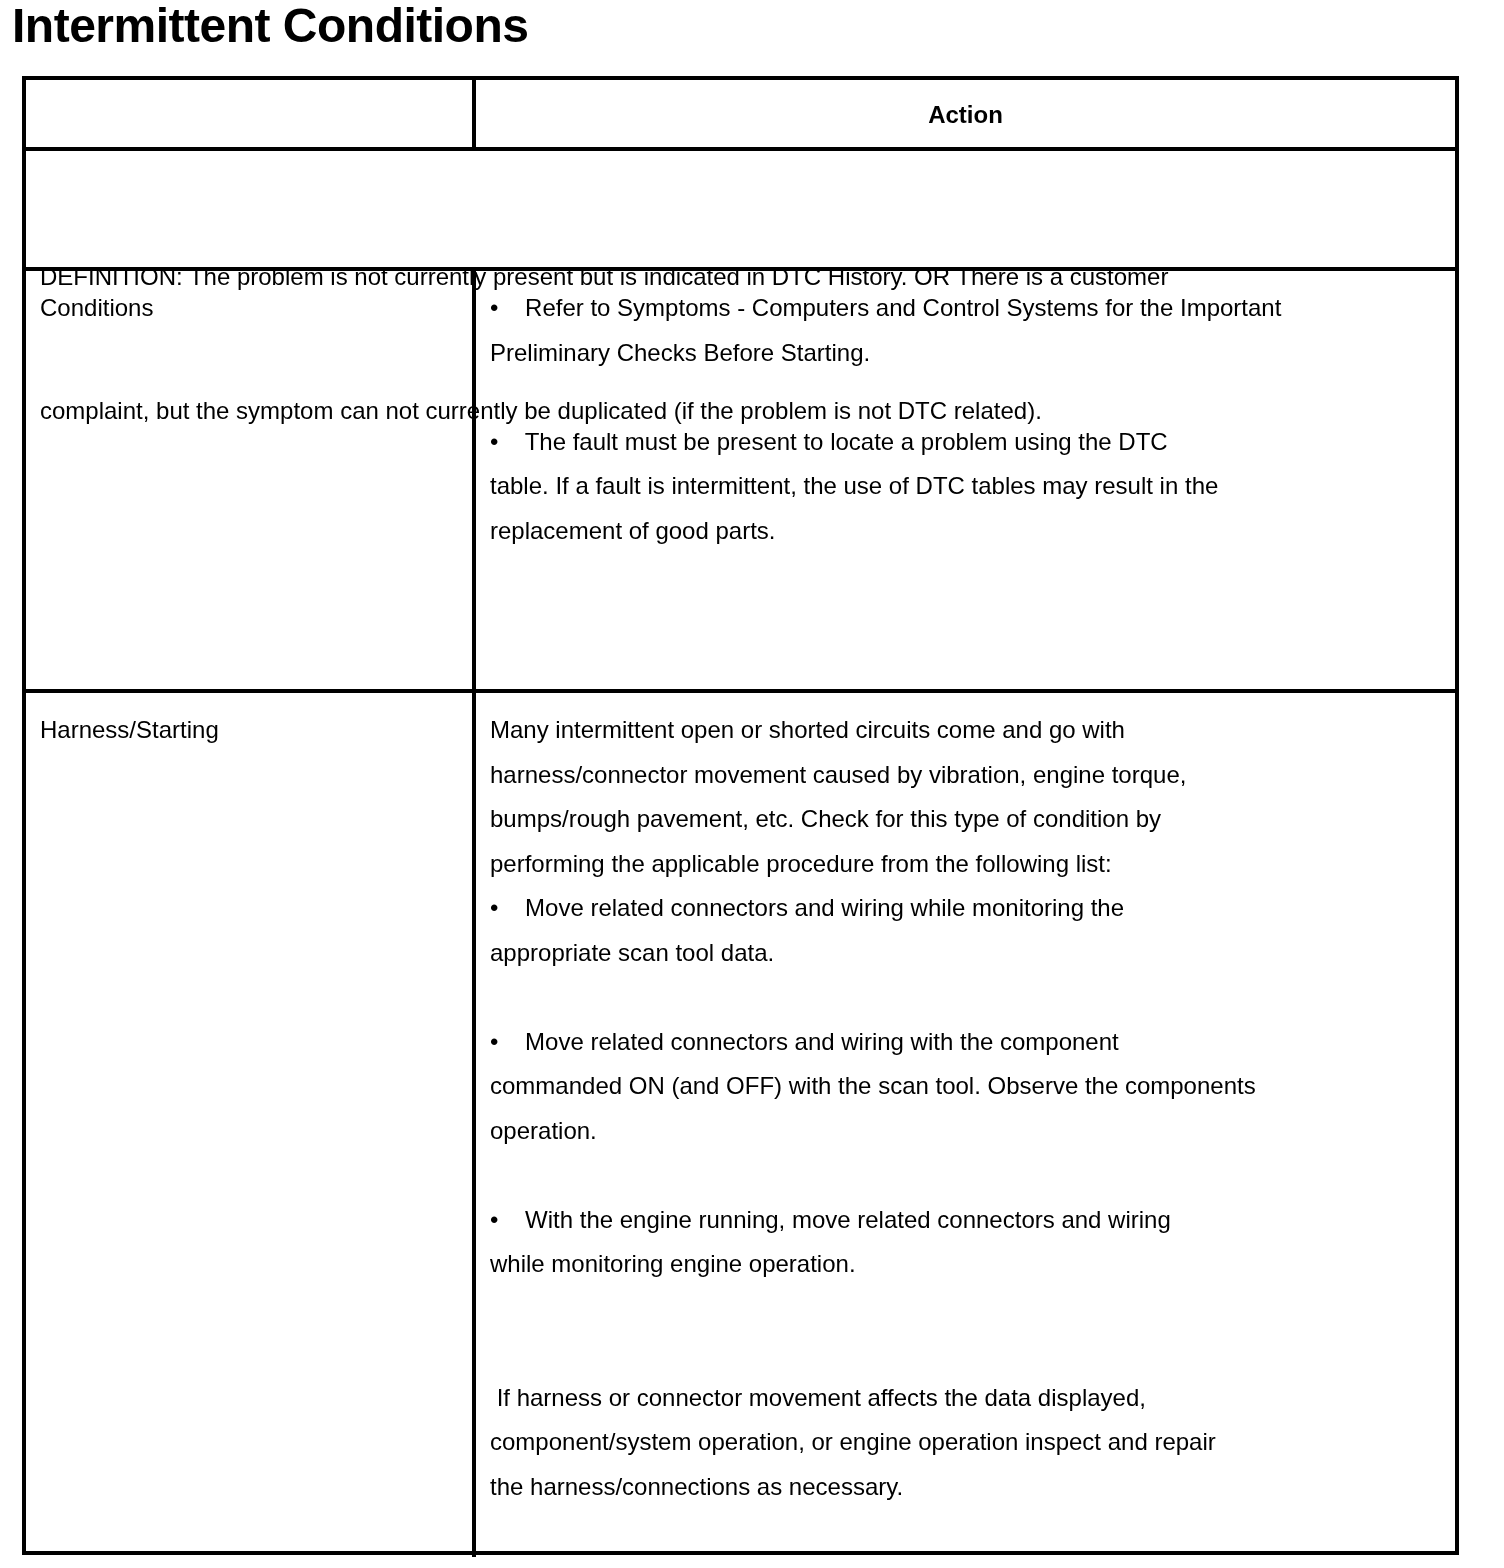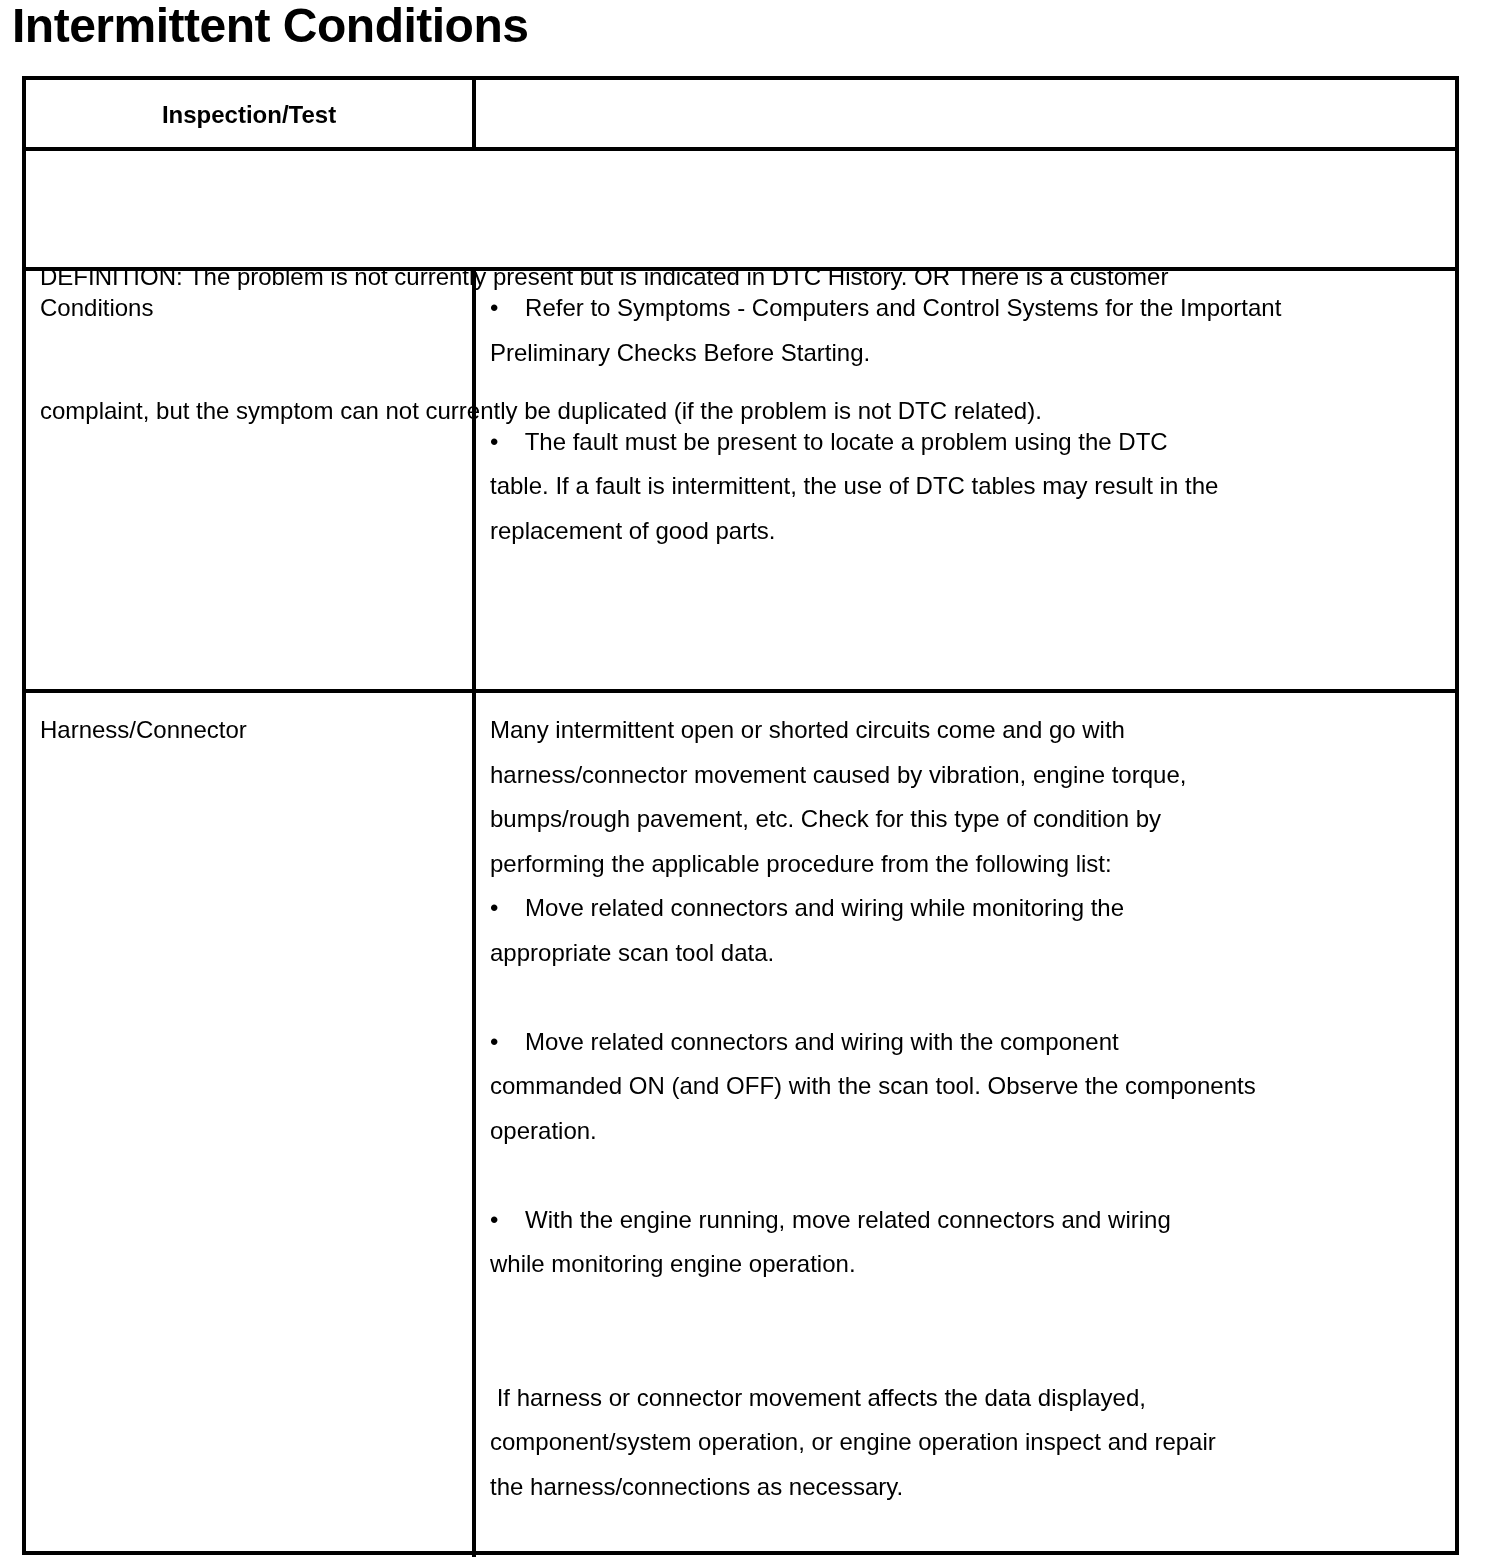--- a/index.html
+++ b/index.html
@@ -15,30 +15,30 @@
          justify-content:center; font-weight:bold; font-size:24px; }
   .txt { position:absolute; font-size:24px; line-height:44.5px; white-space:pre; }
 </style>
 </head>
 <body>
 
 <div class="title">Intermittent Conditions</div>
 
 <div class="tbl">
 
-  <div class="hdr" style="left:0;width:446px;">Inspection/Test</div>
+  <div class="hdr" style="left:450px;right:0;">Action</div>
   <div class="vline" style="top:0;height:70px;"></div>
   <div class="hline" style="top:67px;"></div>
 
   <div class="txt" style="left:14px;top:86px;">
     <div>DEFINITION: The problem is not currently present but is indicated in DTC History. OR There is a customer</div>
     <div>complaint, but the symptom can not currently be duplicated (if the problem is not DTC related).</div>
   </div>
   <div class="hline" style="top:187px;"></div>
 
   <div class="vline" style="top:187px;height:1290px;"></div>
   <div class="txt" style="left:14px;top:206px;">Conditions</div>
   <div class="txt" id="prelim-actions" style="left:464px;top:206px;"><div style="min-height: 44.5px;">•    Refer to Symptoms - Computers and Control Systems for the Important</div><div style="min-height: 44.5px;">Preliminary Checks Before Starting.</div><div style="min-height: 44.5px;"></div><div style="min-height: 44.5px;">•    The fault must be present to locate a problem using the DTC</div><div style="min-height: 44.5px;">table. If a fault is intermittent, the use of DTC tables may result in the</div><div style="min-height: 44.5px;">replacement of good parts.</div></div>
   <div class="hline" style="top:609px;"></div>
 
-  <div class="txt" style="left:14px;top:628px;">Harness/Connector</div>
+  <div class="txt" style="left:14px;top:628px;">Harness/Starting</div>
   <div class="txt" id="harness-actions" style="left:464px;top:628px;"><div style="min-height: 44.5px;">Many intermittent open or shorted circuits come and go with</div><div style="min-height: 44.5px;">harness/connector movement caused by vibration, engine torque,</div><div style="min-height: 44.5px;">bumps/rough pavement, etc. Check for this type of condition by</div><div style="min-height: 44.5px;">performing the applicable procedure from the following list:</div><div style="min-height: 44.5px;">•    Move related connectors and wiring while monitoring the</div><div style="min-height: 44.5px;">appropriate scan tool data.</div><div style="min-height: 44.5px;"></div><div style="min-height: 44.5px;">•    Move related connectors and wiring with the component</div><div style="min-height: 44.5px;">commanded ON (and OFF) with the scan tool. Observe the components</div><div style="min-height: 44.5px;">operation.</div><div style="min-height: 44.5px;"></div><div style="min-height: 44.5px;">•    With the engine running, move related connectors and wiring</div><div style="min-height: 44.5px;">while monitoring engine operation.</div><div style="min-height: 44.5px;"></div><div style="min-height: 44.5px;"></div><div style="min-height: 44.5px;"> If harness or connector movement affects the data displayed,</div><div style="min-height: 44.5px;">component/system operation, or engine operation inspect and repair</div><div style="min-height: 44.5px;">the harness/connections as necessary.</div></div>
 </div>
 
 </body></html>

